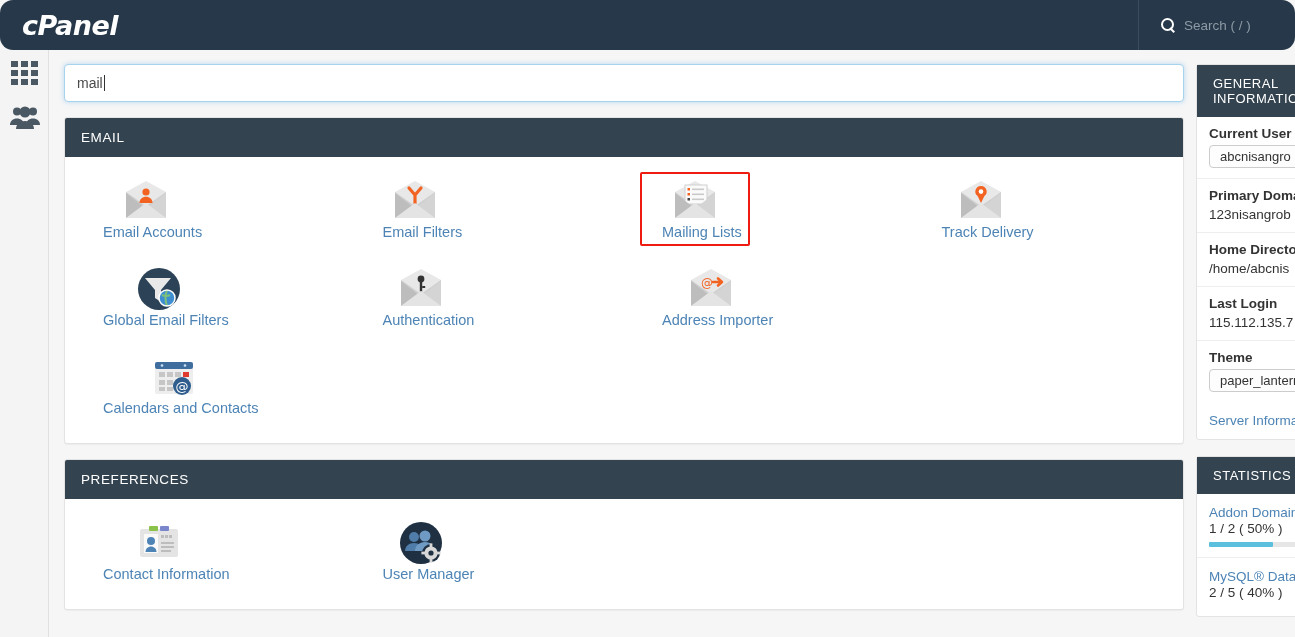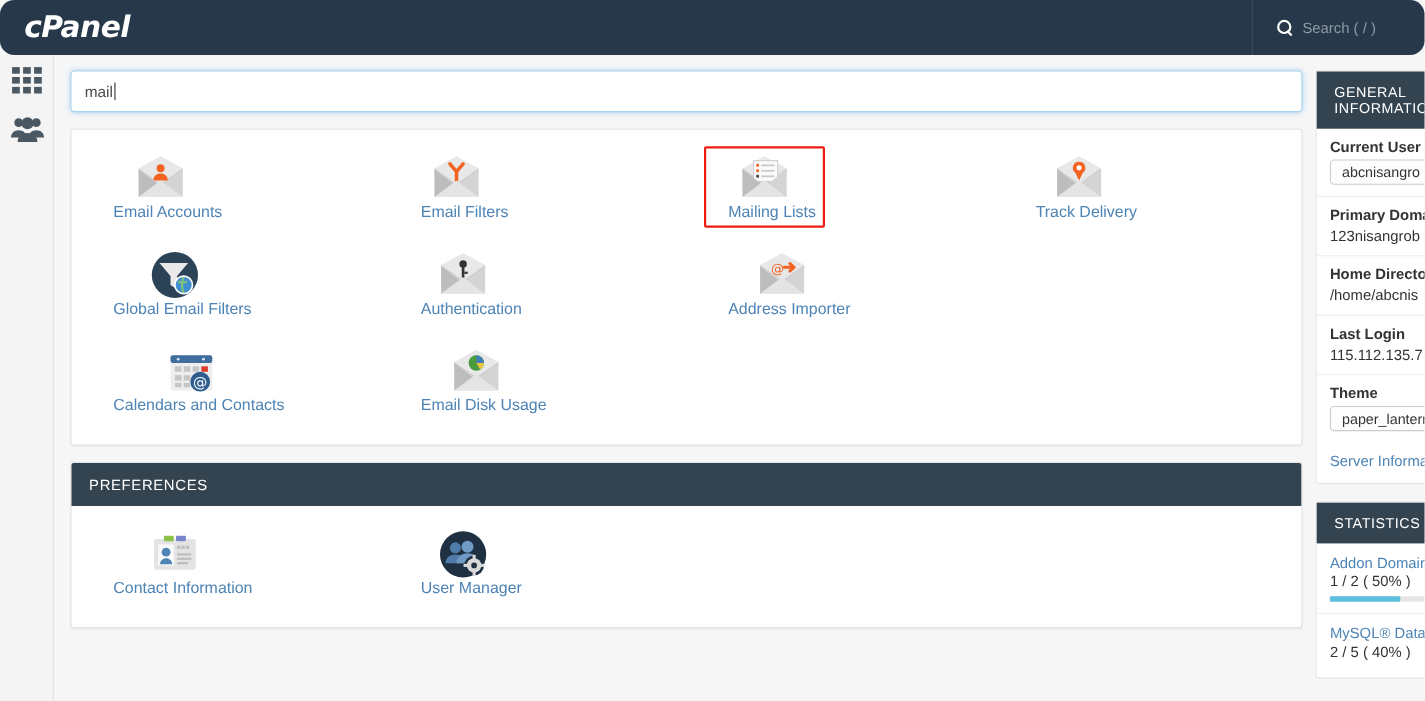--- a/index.html
+++ b/index.html
@@ -170,20 +170,21 @@
 
 <div class="content">
 
   <div class="searchbar">
     <span>mail</span>
       <span class="caret"></span>
   </div>
 
   <div id="panels">
       <div class="panel">
+        <div class="panel-head">EMAIL</div>
         <div class="panel-body">
           <div class="row">
             <div class="cell">
               <div class="cell-inner">
                 <span class="ico">
                   <svg viewBox="0 0 46 46">
                     <path d="M3 14 L23 3 L43 14 L43 40 L3 40 Z" fill="#e8e8e8"></path>
                     <path d="M3 14 L23 28 L43 14 L43 18 L23 32 L3 18 Z" fill="#cfcfcf"></path>
                     <circle cx="23" cy="14" r="3.6" fill="#f26322"></circle>
                     <path d="M16.5 25c0-3.8 2.9-6.2 6.5-6.2s6.5 2.4 6.5 6.2z" fill="#f26322"></path>
@@ -314,37 +315,20 @@
                       <rect x="16" y="26" width="6" height="5"></rect>
                       <rect x="8" y="33" width="6" height="4"></rect>
                       <rect x="16" y="33" width="6" height="4"></rect>
                     </g>
                     <rect x="32" y="18" width="6" height="5" fill="#e03b2f"></rect>
                     <circle cx="31" cy="32" r="9" fill="#2f5e8e"></circle>
                     <text x="31" y="37" font-size="13" font-family="DejaVu Sans, sans-serif" fill="#fff" text-anchor="middle">@</text>
                   </svg>
                 </span>
                 <span class="label">Calendars and Contacts</span>
-              </div>
-            </div>
-            <div class="cell">
-              <div class="cell-inner">
-                <span class="ico">
-                  <svg viewBox="0 0 46 46">
-                    <path d="M3 14 L23 3 L43 14 L43 40 L3 40 Z" fill="#e8e8e8"></path>
-                    <path d="M3 14 L23 28 L43 14 L43 18 L23 32 L3 18 Z" fill="#cfcfcf"></path>
-                    <circle cx="23" cy="15" r="7" fill="#4a9b3f"></circle>
-                    <path d="M23 15 L23 8 A7 7 0 0130 15 Z" fill="#3f7fb5"></path>
-                    <path d="M23 15 L30 15 A7 7 0 0126.5 21 Z" fill="#e8c53f"></path>
-                    <path d="M3 40 L3 15 L21 29 Z" fill="#bdbdbd"></path>
-                    <path d="M43 40 L43 15 L25 29 Z" fill="#d4d4d4"></path>
-                    <path d="M3 40 L23 25 L43 40 Z" fill="#e4e4e4"></path>
-                  </svg>
-                </span>
-                <span class="label">Email Disk Usage</span>
               </div>
             </div>
           </div>
         </div>
       </div>
       <div class="panel">
         <div class="panel-head">PREFERENCES</div>
         <div class="panel-body">
           <div class="row">
             <div class="cell">

